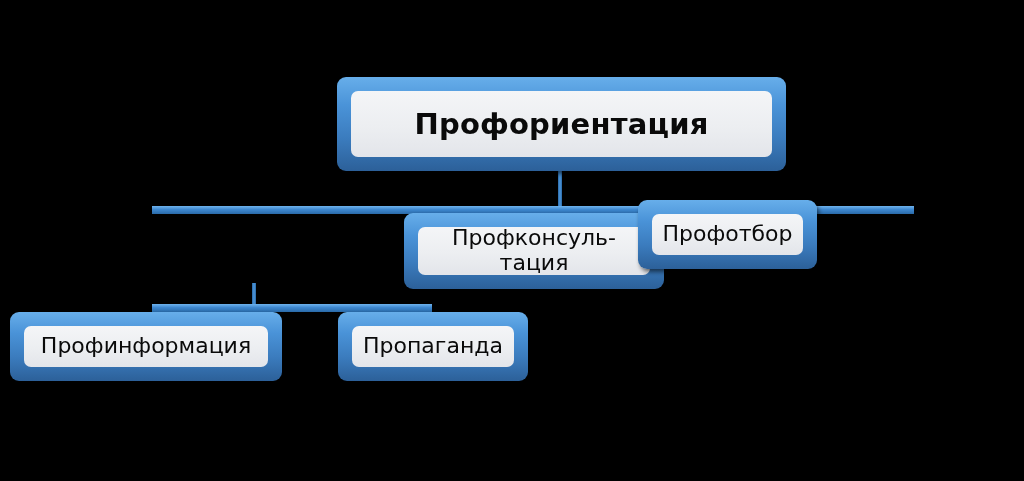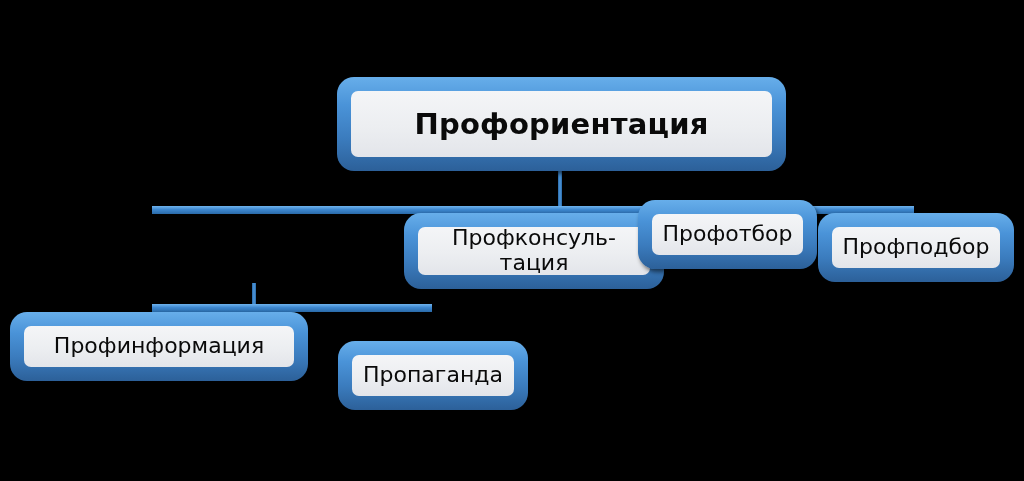--- a/index.html
+++ b/index.html
@@ -3,21 +3,21 @@
 <meta charset="utf-8">
 <style>
   html,body{margin:0;padding:0;background:#000;}
   #stage{position:relative;width:1024px;height:481px;background:#000;overflow:hidden;
          font-family:"DejaVu Sans","Liberation Sans",sans-serif;}
 
   .conn{position:absolute;background:linear-gradient(180deg,#6fb3ee 0%,#3d87cf 45%,#2a6aa8 100%);}
   .conn.v{background:linear-gradient(90deg,#2a6aa8 0%,#4e97dc 50%,#2a6aa8 100%);}
 
   .node{position:absolute;box-sizing:border-box;
-        border-radius:17px;
+        border-radius:9px;
         padding:14px;
         background:linear-gradient(180deg,#67aeea 0%,#4a93d8 30%,#3b7cbe 65%,#2c6099 100%);
         box-shadow:2px 3px 4px rgba(0,0,0,0.55);}
   .node .inner{width:100%;height:100%;box-sizing:border-box;border-radius:7px;
         background:linear-gradient(180deg,#f4f5f7 0%,#eceef1 55%,#e3e5ea 100%);
         display:flex;align-items:center;justify-content:center;text-align:center;
         color:#0a0a0a;line-height:1.12;}
   .node .inner span{display:block;padding:0 6px;}
 
   .lvl1 .inner{font-size:29px;font-weight:bold;letter-spacing:0.2px;}
@@ -40,28 +40,23 @@
     <div class="node lvl2" style="left: 372px; top: 213px; width: 260px; height: 76px; margin-left: 32px;">
       <div class="inner">
         <span>Профконсуль-<br>тация</span>
       </div>
     </div>
     <div class="node lvl2" style="left: 638px; top: 200px; width: 179px; height: 69px;">
       <div class="inner">
         <span>Профотбор</span>
       </div>
     </div>
-    <div class="node lvl2" style="left: 818px; top: 213px; width: 196px; height: 69px;">
-      <div class="inner">
-        <span>Профподбор</span>
-      </div>
-    </div>
-    <div class="node lvl3" style="left: 10px; top: 312px; width: 298px; height: 69px;">
+    <div class="node lvl3" style="left: 10px; top: 312px; width: 272px; height: 69px;">
       <div class="inner">
         <span>Профинформация</span>
       </div>
     </div>
-    <div class="node lvl3" style="left: 338px; top: 312px; width: 190px; height: 69px; margin-top: 29px;">
+    <div class="node lvl3" style="left: 338px; top: 312px; width: 190px; height: 69px;">
       <div class="inner">
         <span>Пропаганда</span>
       </div>
     </div>
   </div>
 
 </body></html>

